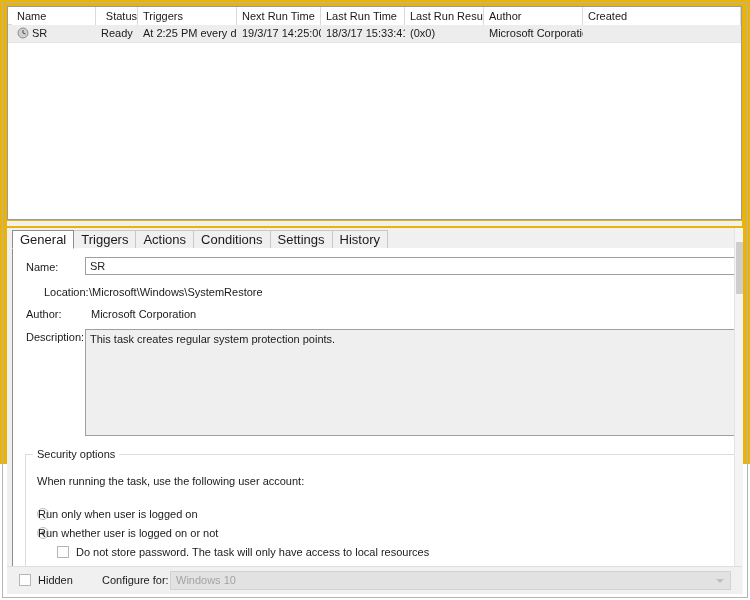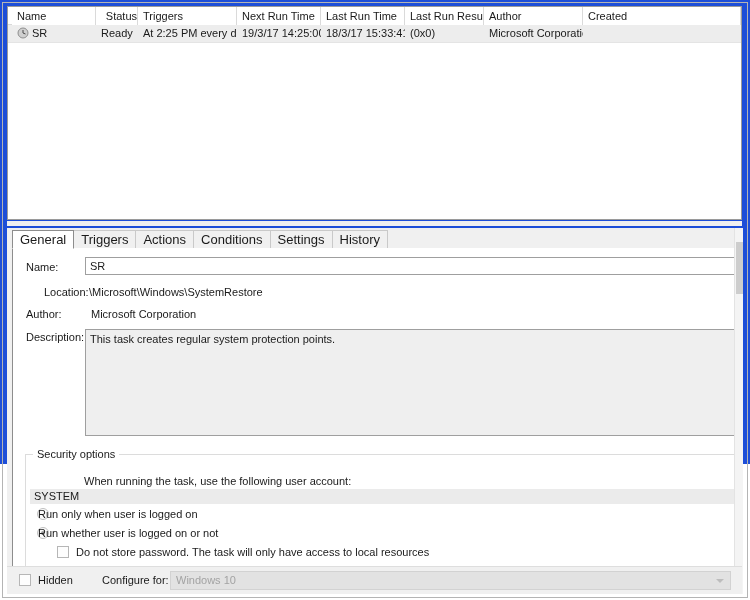--- a/index.html
+++ b/index.html
@@ -14,21 +14,21 @@
     font-size: 11px;
     color: #000000;
     overflow: hidden;
   }
 
   
   .window-frame {
     position: absolute;
     left: 0; top: 0;
     width: 750px; height: 464px;
-    background: #1d4ed8;
+    background: #eab308;
     box-sizing: border-box;
   }
 
   
   .tasklist-pane {
     position: absolute;
     left: 7px; top: 6px;
     width: 735px; height: 214px;
     background: #ffffff;
     border: 1px solid #9a9a9a;
@@ -386,23 +386,22 @@
 
       <span class="field-label" style="left:13px; top:60px;">Author:</span>
       <span class="plain-value" style="left:78px; top:60px;">Microsoft Corporation</span>
 
       <span class="field-label" style="left:13px; top:83px;">Description:</span>
       <div class="desc-box" style="left:72px; top:81px; width:654px; height:107px;">This task creates regular system protection points.</div>
 
       <div class="groupbox" style="left:12px; top:206px; width:714px; height:122px;"></div>
       <span class="group-legend" style="left:20px; top:200px;">Security options</span>
 
-      <span class="static-text" style="left:24px; top:227px;margin-left:47px;">When running the task, use the following user account:</span>
-
-      <div class="readonly-band" style="left:17px; top:241px; width:704px; height:15px;">SYSTEM</div>
+      <span class="static-text" style="left:24px; top:227px;">When running the task, use the following user account:</span>
+
 
       <div class="radio-row" style="left:24px; top:259px;">
         <span class="radio-mark" id="radio1"></span>
         <span class="radio-label">Run only when user is logged on</span>
       </div>
 
       <div class="radio-row" style="left:24px; top:278px;">
         <span class="radio-mark checked" id="radio2"></span>
         <span class="radio-label">Run whether user is logged on or not</span>
       </div>

